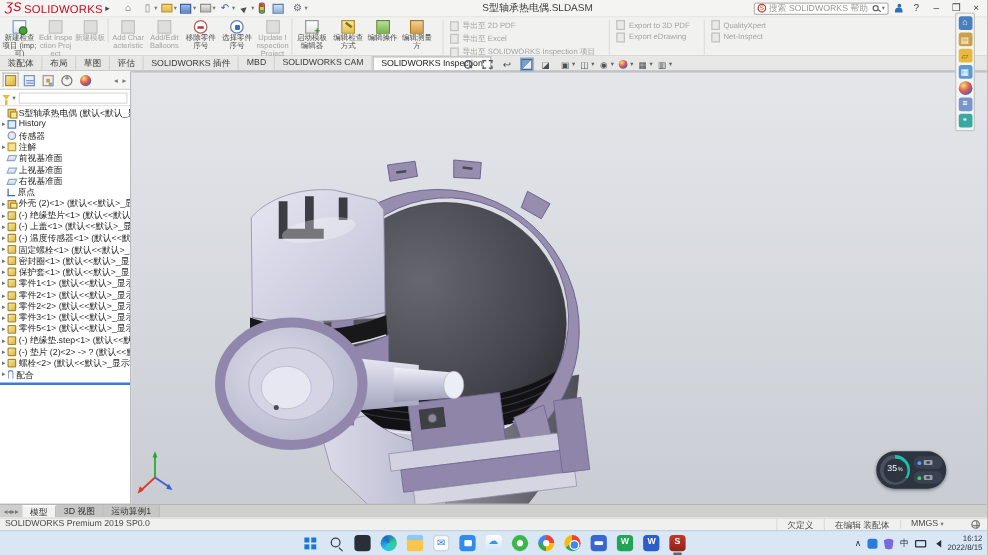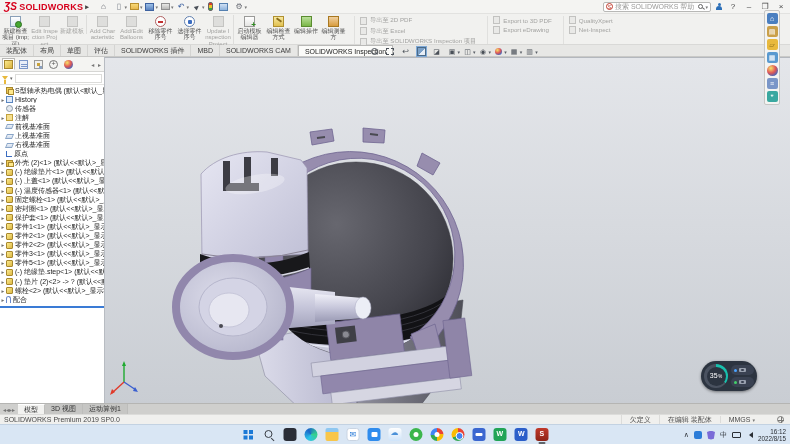--- a/index.html
+++ b/index.html
@@ -3,21 +3,21 @@
 <meta charset="utf-8">
 <style>
   html,body{margin:0;padding:0;background:#888;}
   .app{position:relative;width:790px;height:444px;overflow:hidden;background:#f0f0ee;
        font-family:"Liberation Sans",sans-serif;-webkit-font-smoothing:antialiased;}
   .app *{box-sizing:border-box;}
 
   
   .titlebar{position:absolute;left:0;top:0;width:790px;height:14px;background:#f4f4f2;
             display:flex;align-items:center;font-size:8px;border-bottom:1px solid #e2e2e0;}
-  .brand{display:flex;align-items:center;gap:2px;padding:0 4px;color:#d6001c;font-weight:bold;
+  .brand{display:flex;align-items:center;gap:2px;padding:0 4px;color:#d6001c;font-weight:normal;
          font-size:9px;letter-spacing:.2px;}
   .brand .mark{font-style:italic;font-size:10px;}
   .brand-arrow{color:#444;font-size:7px;}
   .qat{display:flex;align-items:center;gap:3px;margin-left:6px;}
   .qat-item{display:flex;align-items:center;gap:1px;}
   .qat-i{width:9px;height:9px;position:relative;display:inline-flex;align-items:center;justify-content:center;
          font-size:8px;color:#5b5e66;}
   .qat-i.home::after{content:"⌂";}
   .qat-i.new::after{content:"▯";color:#7d848e;}
   .qat-i.open{background:linear-gradient(#f8d876,#e8b94e);border:1px solid #b98f2e;height:7px;}
@@ -303,20 +303,21 @@
         <span class="qat-item">
           <span class="qat-i display"></span>
           <span class="qat-caret" style="visibility: hidden;">▾</span>
         </span>
 
         <span class="qat-item">
           <span class="qat-i options"></span>
           <span class="qat-caret">▾</span>
         </span>
       </div>
+    <div class="doc-title">S型轴承热电偶.SLDASM</div>
     <div class="tb-right">
       <div class="searchbox">
         <span class="sw-badge">S</span>
         <span class="search-text">搜索 SOLIDWORKS 帮助</span>
         <span class="mag"></span>
         <span class="qat-caret">▾</span>
       </div>
       <span class="person"></span>
       <span class="wc">?</span>
       <span class="wc">–</span>

